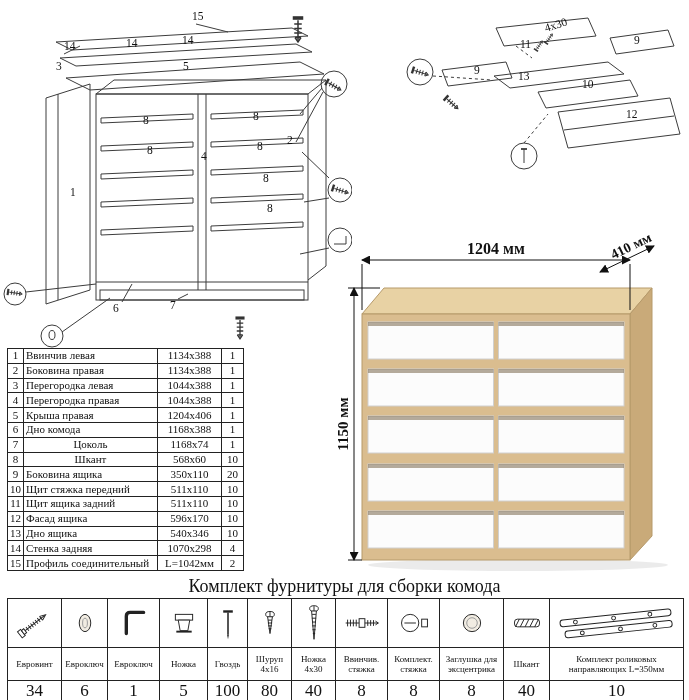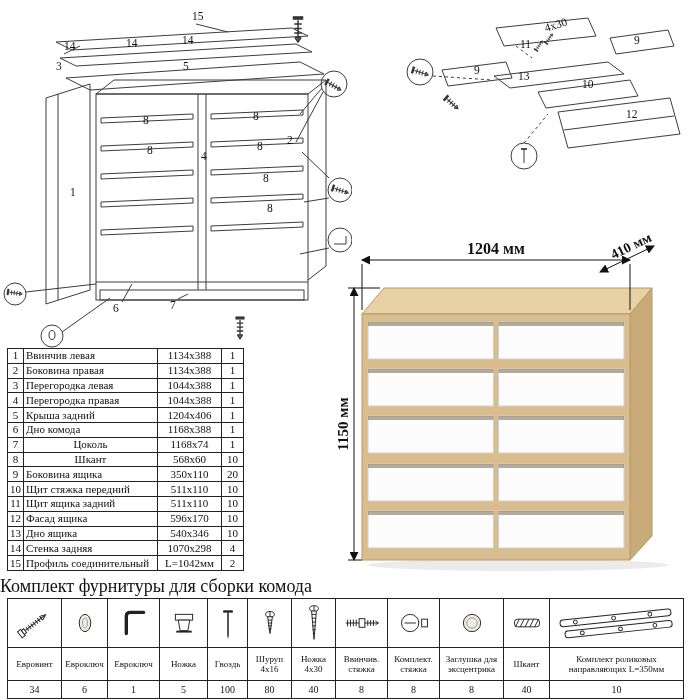--- a/index.html
+++ b/index.html
@@ -7,26 +7,26 @@
        font-family:"Liberation Serif",serif;color:#111;outline:1px solid #d9d9d9}
   .abs{position:absolute}
   svg text{font-family:"Liberation Serif",serif}
   
   .parts-table{position:absolute;left:7px;top:348px;border-collapse:collapse;table-layout:fixed}
   .parts-table td{border:1px solid #222;font-size:11px;line-height:13px;height:13.8px;
                   padding:0 2px;white-space:nowrap;overflow:hidden}
   .parts-table td.num,.parts-table td.qty,.parts-table td.size{text-align:center;padding:0 1px}
   .parts-table td.c{text-align:center}
   
-  .kit-title{position:absolute;top:576px;left:0;width:689px;font-size:18px}
+  .kit-title{position:absolute;top:576px;left:0;width:689px;text-align:center;font-size:18px}
   .hw-table{position:absolute;left:7px;top:598px;border-collapse:collapse;table-layout:fixed;width:676px}
   .hw-table td{border:1px solid #222;text-align:center;vertical-align:middle;padding:0;overflow:hidden}
   .hw-icon td{height:48px}
   .hw-name td{height:30px;font-size:9px;line-height:1.12;padding:1px}
-  .hw-qty td{height:17px;font-size:10px}
+  .hw-qty td{height:17px;font-size:17px}
   .hw-table svg{display:block;margin:0 auto}
 </style>
 </head>
 <body>
 
 <div>
 
   <svg class="abs" style="left:0;top:2px" width="352" height="346" viewBox="0 0 352 346">
     <defs>
       <g id="scrA" stroke="#333" fill="none" stroke-width="1">
@@ -184,21 +184,21 @@
           <td class="qty">1</td>
         </tr>
     <tr>
           <td class="num">4</td>
           <td>Перегородка правая</td>
           <td class="size">1044x388</td>
           <td class="qty">1</td>
         </tr>
     <tr>
           <td class="num">5</td>
-          <td>Крыша задний</td>
+          <td>Крыша правая</td>
           <td class="size">1204x406</td>
           <td class="qty">1</td>
         </tr>
     <tr>
           <td class="num">6</td>
           <td>Дно комода</td>
           <td class="size">1168x388</td>
           <td class="qty">1</td>
         </tr>
     <tr>

